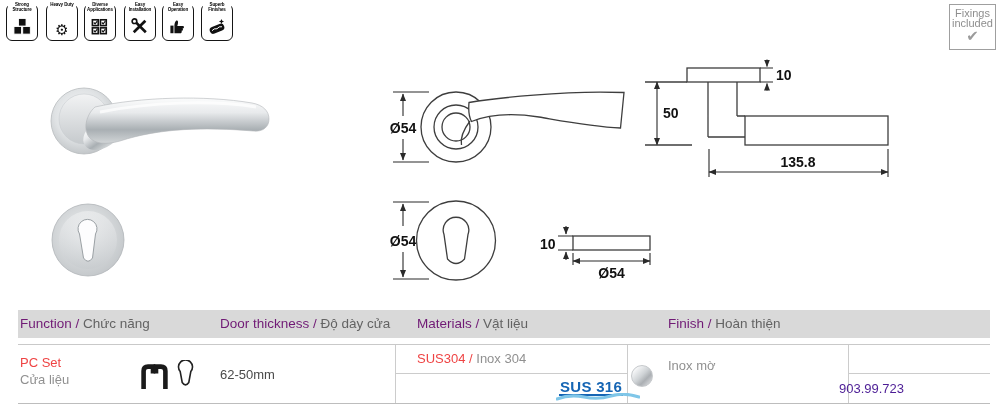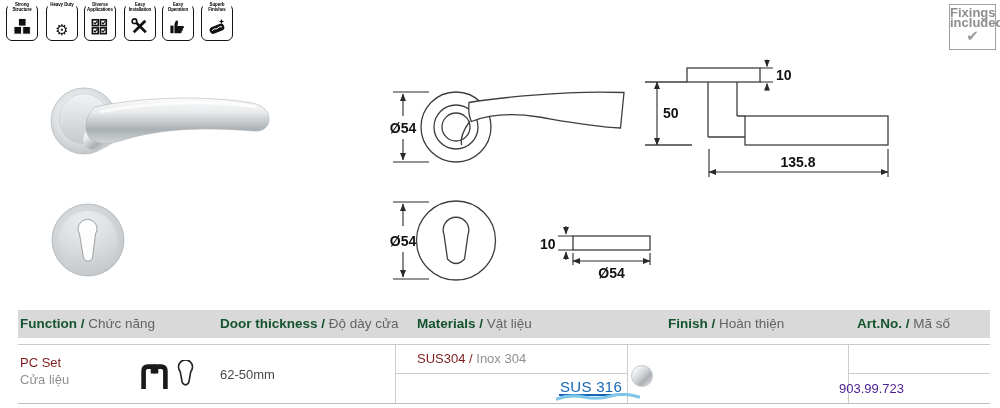--- a/index.html
+++ b/index.html
@@ -14,49 +14,49 @@
                font-size:4.5px; line-height:4.8px; font-weight:bold; text-align:center;
                color:#000; letter-spacing:-0.1px; }
   .feat-glyph{ position:absolute; bottom:1px; left:0; right:0; text-align:center; }
   .feat-glyph svg{ display:inline-block; }
   .glyph-char{ font-size:15px; line-height:17px; color:#111;
                font-family:"DejaVu Sans",sans-serif; }
 
   
   .fixings{ position:absolute; left:949px; top:4px; width:47px; height:46px;
             border:1px solid #9f9f9f; text-align:center; }
-  .fixings-text{ font-size:13px; line-height:10px; color:#8e8e8e; padding-top:3px;
-                 font-weight:bold; }
+  .fixings-text{ font-size:11px; line-height:10px; color:#8e8e8e; padding-top:3px;
+                 font-weight:normal; }
   .fixings-check{ font-size:15px; line-height:17px; color:#9b9b9b;
                   font-family:"DejaVu Sans",sans-serif; }
 
   
   .ln  { stroke:#3e3e3e; stroke-width:1.3; fill:none; }
   .lnf { stroke:#3e3e3e; stroke-width:1.3; fill:#ffffff; }
   .dim { stroke:#2a2a2a; stroke-width:1.1; fill:none; }
   .dtx { font:bold 14px "Liberation Sans","DejaVu Sans",sans-serif; fill:#111; }
 
   
   .spec{ position:absolute; left:18px; top:310px; width:972px; }
   .thead{ position:relative; height:28px; background:#d9d9d9; }
   .th{ position:absolute; top:0; line-height:28px; font-size:13.5px; white-space:nowrap; }
-  .th .en{ font-weight:bold; color:#14532d; }
+  .th .en{ font-weight:normal; color:#701a75; }
   .th .vi{ color:#636363; }
   .tbody{ position:relative; margin-top:6px; height:60px;
           border-top:1px solid #c9c9c9; border-bottom:1px solid #bdbdbd; font-size:13px; }
   .vline{ position:absolute; top:0; height:100%; width:1px; background:#cccccc; }
   .hline{ position:absolute; top:28px; height:1px; background:#cccccc; }
-  .dark{ color:#7f1d1d; } .gray{ color:#909090; }
+  .dark{ color:#ef4444; } .gray{ color:#909090; }
   .func{ position:absolute; left:2px; top:9px; line-height:17px; white-space:nowrap; }
   .handles-icon{ position:absolute; left:121px; top:17px; }
   .keyhole-icon{ position:absolute; left:158px; top:15px; }
   .thick{ position:absolute; left:202px; top:0; height:60px; line-height:60px; color:#4a4a4a; }
   .mat1{ position:absolute; left:399px; top:0; height:28px; line-height:28px; white-space:nowrap; }
   .mat2{ position:absolute; left:399px; top:28px; height:32px; line-height:32px; white-space:nowrap; }
-  .sus-badge{ position:absolute; left:541px; top:34px; color:#1565b4; font-weight:normal;
+  .sus-badge{ position:absolute; left:541px; top:34px; color:#1565b4; font-weight:bold;
               font-size:15px; line-height:15px; letter-spacing:0.3px;
               border-bottom:2.5px solid #1565b4; padding:0 1px; }
   .sus-wave{ position:absolute; left:-3px; bottom:-8px; }
   .swatch{ position:absolute; left:613px; top:20px; width:22px; height:22px; border-radius:50%;
            background:linear-gradient(135deg,#f4f5f6 18%,#cfd3d6 48%,#abafb3 68%,#dfe1e3 95%);
            border:1px solid #c6c9cc; }
   .finish-text{ position:absolute; left:650px; top:11px; line-height:19px; }
   .art1{ position:absolute; left:847px; top:0; height:28px; line-height:28px; color:#4a4a4a; }
   .art2{ position:absolute; left:821px; top:28px; height:32px; line-height:32px; color:#4c1d95; }
 </style>
@@ -232,22 +232,20 @@
   <div class="spec">
     <div class="thead">
       <div class="th" style="left:2px">
         <span class="en">Function /</span> <span class="vi">Chức năng</span></div>
       <div class="th" style="left:202px">
         <span class="en">Door thickness /</span> <span class="vi">Độ dày cửa</span></div>
       <div class="th" style="left:650px">
         <span class="en">Finish /</span> <span class="vi">Hoàn thiện</span></div>
       <div class="th" style="left:399px">
         <span class="en">Materials /</span> <span class="vi">Vật liệu</span></div>
-      <div class="th" style="left:839px">
-        <span class="en">Art.No. /</span> <span class="vi">Mã số</span></div>
     </div>
 
     <div class="tbody">
       <div class="vline" style="left:377px"></div>
       <div class="vline" style="left:609px"></div>
       <div class="vline" style="left:830px"></div>
       <div class="hline" style="left:377px;width:232px"></div>
       <div class="hline" style="left:830px;width:142px"></div>
 
       <div class="func">
@@ -274,19 +272,20 @@
       </div>
       <div class="sus-badge">
         <span>SUS 316</span>
         <svg class="sus-wave" width="84" height="9" viewBox="0 0 84 9">
           <path d="M1,6 Q14,1 28,4 T55,3 T83,4" stroke="#7fc6e8" stroke-width="3" fill="none" stroke-linecap="round"></path>
         </svg>
       </div>
 
       <div class="swatch"></div>
       <div class="finish-text">
+        <div class="gray">Inox mờ</div>
       </div>
 
       <div class="art2">903.99.723</div>
     </div>
   </div>
 
 </div>
 
 </body></html>

